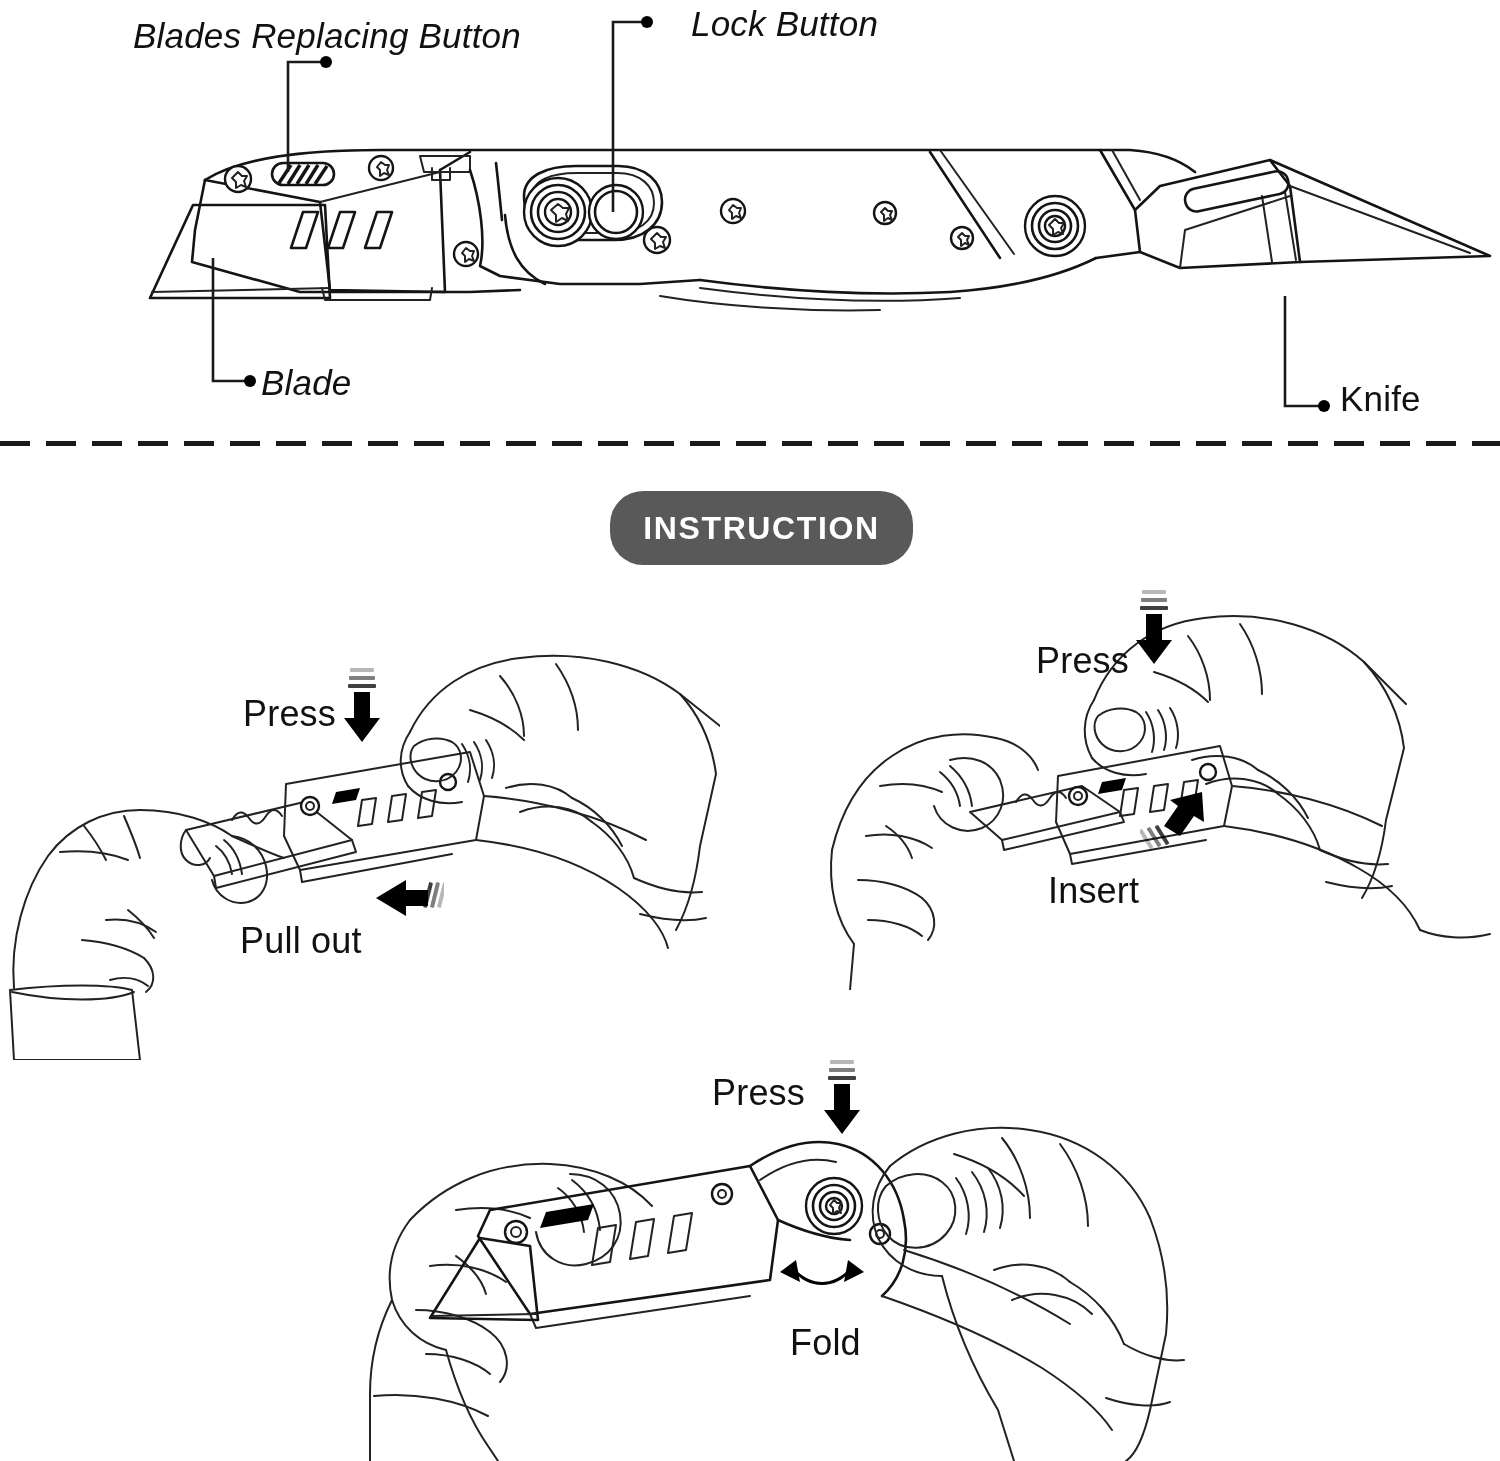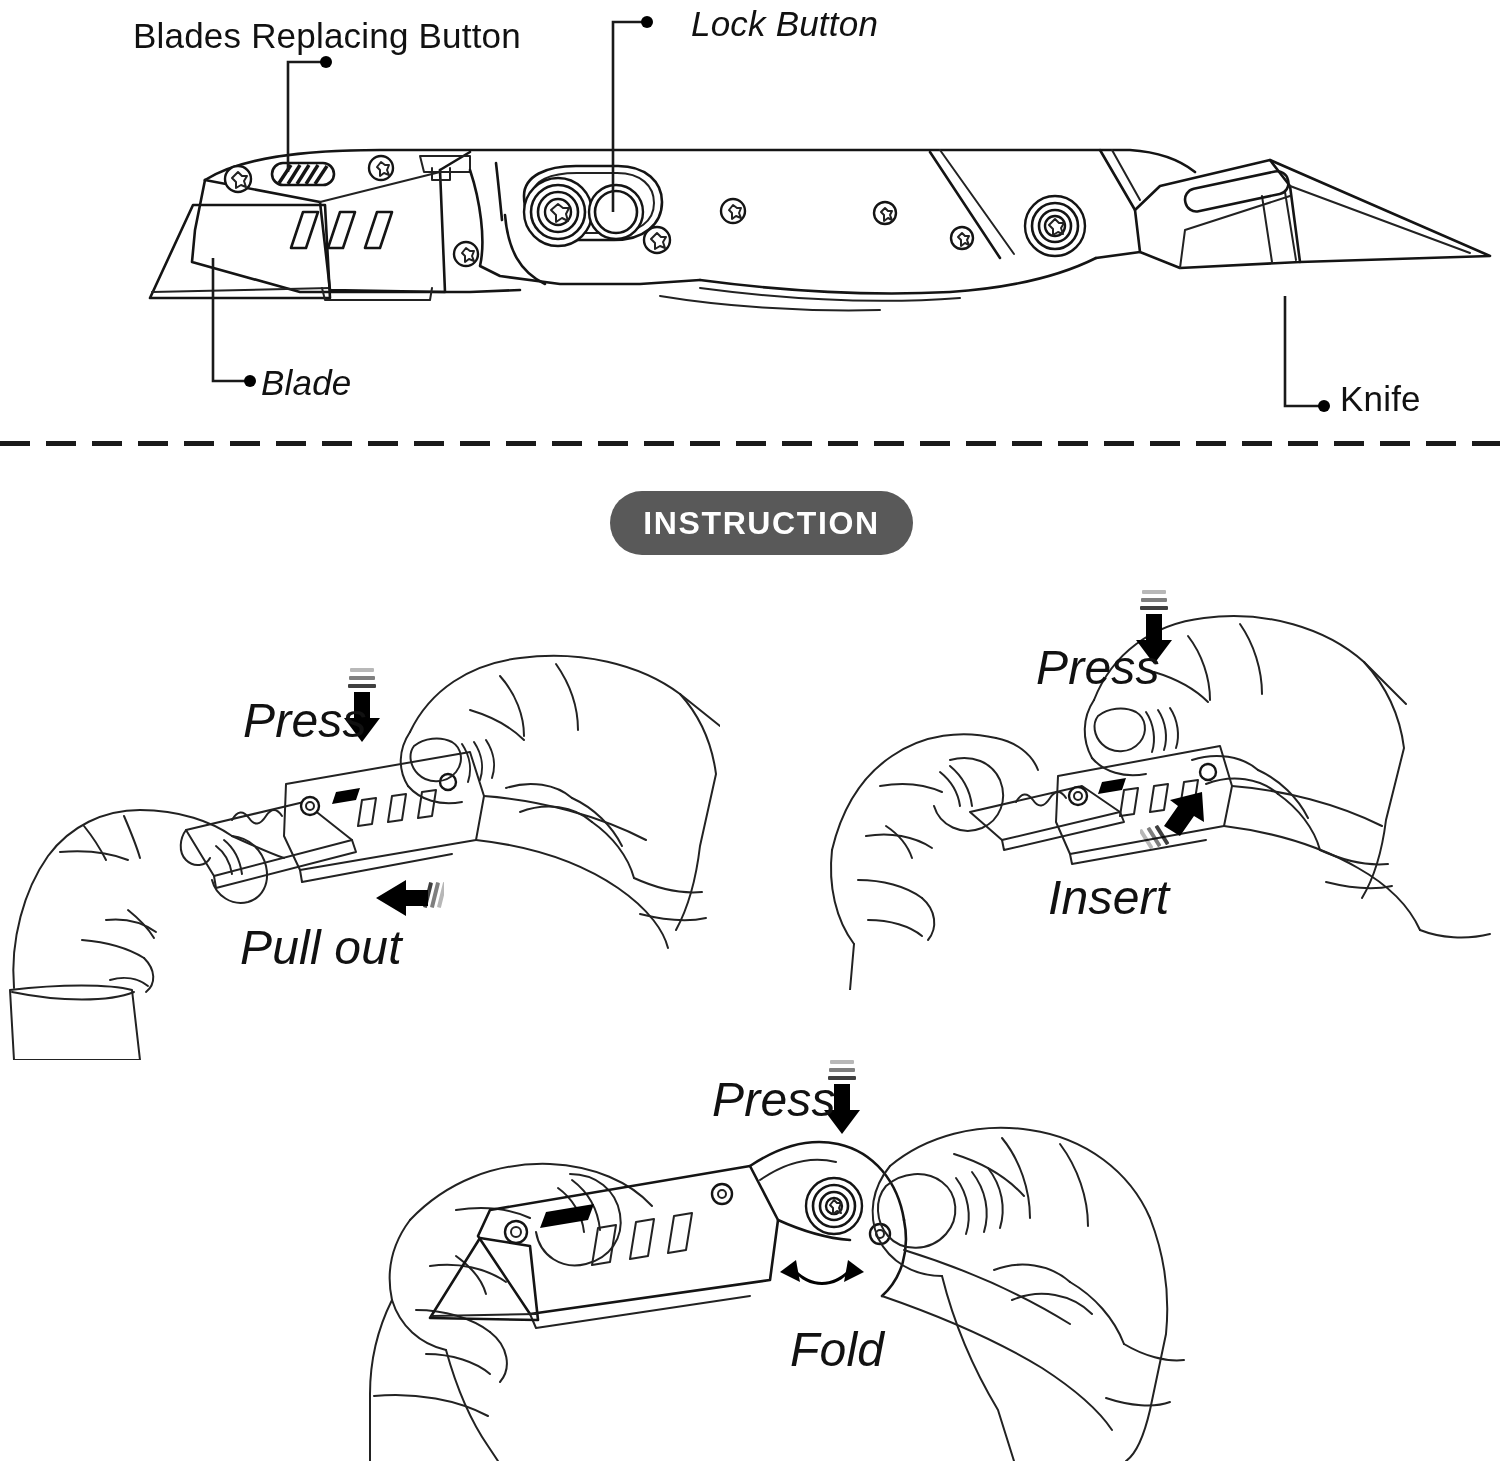--- a/index.html
+++ b/index.html
@@ -5,25 +5,25 @@
   html,body{margin:0;padding:0;background:#ffffff;}
   body{
     width:1500px;height:1461px;position:relative;overflow:hidden;
     font-family:"Liberation Sans", sans-serif;color:#000;
   }
   .page{position:absolute;inset:0;}
   svg{display:block;}
 
   .lbl{position:absolute;font-family:"Liberation Sans",sans-serif;color:#111;white-space:nowrap;}
   .callout-label{font-size:35px;letter-spacing:0.2px;}
-  .action-label{font-size:48px;letter-spacing:0.2px;font-style:italic;}
+  .action-label{font-size:36px;letter-spacing:0.2px;}
 
   
   #instruction-badge{
-    position:absolute;left:610px;top:491px;width:303px;height:64px;
+    position:absolute;left:610px;top:491px;width:303px;height:74px;
     background:#595959;border-radius:33px;
     display:flex;align-items:center;justify-content:center;
   }
   #instruction-badge span{
     color:#fff;font-size:32px;font-weight:bold;letter-spacing:1.6px;
     font-family:"Liberation Sans",sans-serif;
   }
 
   
   #divider{
@@ -171,21 +171,21 @@
 
         <path class="leader" d="M248 381 L 213 381 L 213 258"></path>
         <circle class="dot" cx="250" cy="381" r="6"></circle>
 
         <path class="leader" d="M1322 406 L 1285 406 L 1285 296"></path>
         <circle class="dot" cx="1324" cy="406" r="6"></circle>
       </g>
     </svg>
   </div>
 
-  <div class="lbl callout-label" style="left:133px;top:16px;">Blades Replacing Button</div>
+  <div class="lbl callout-label" style="left:133px;top:16px;font-style:italic;">Blades Replacing Button</div>
   <div class="lbl callout-label" style="left:691px;top:4px;font-style:italic;">Lock Button</div>
   <div class="lbl callout-label" style="left:261px;top:363px;font-style:italic;">Blade</div>
   <div class="lbl callout-label" style="left:1340px;top:379px;">Knife</div>
 
   <div id="divider">
     <svg width="1500" height="5" viewBox="0 0 1500 5">
       <line x1="0" y1="2.5" x2="1500" y2="2.5" stroke="#1a1a1a" stroke-width="5" stroke-dasharray="30 16"></line>
     </svg>
   </div>
 

